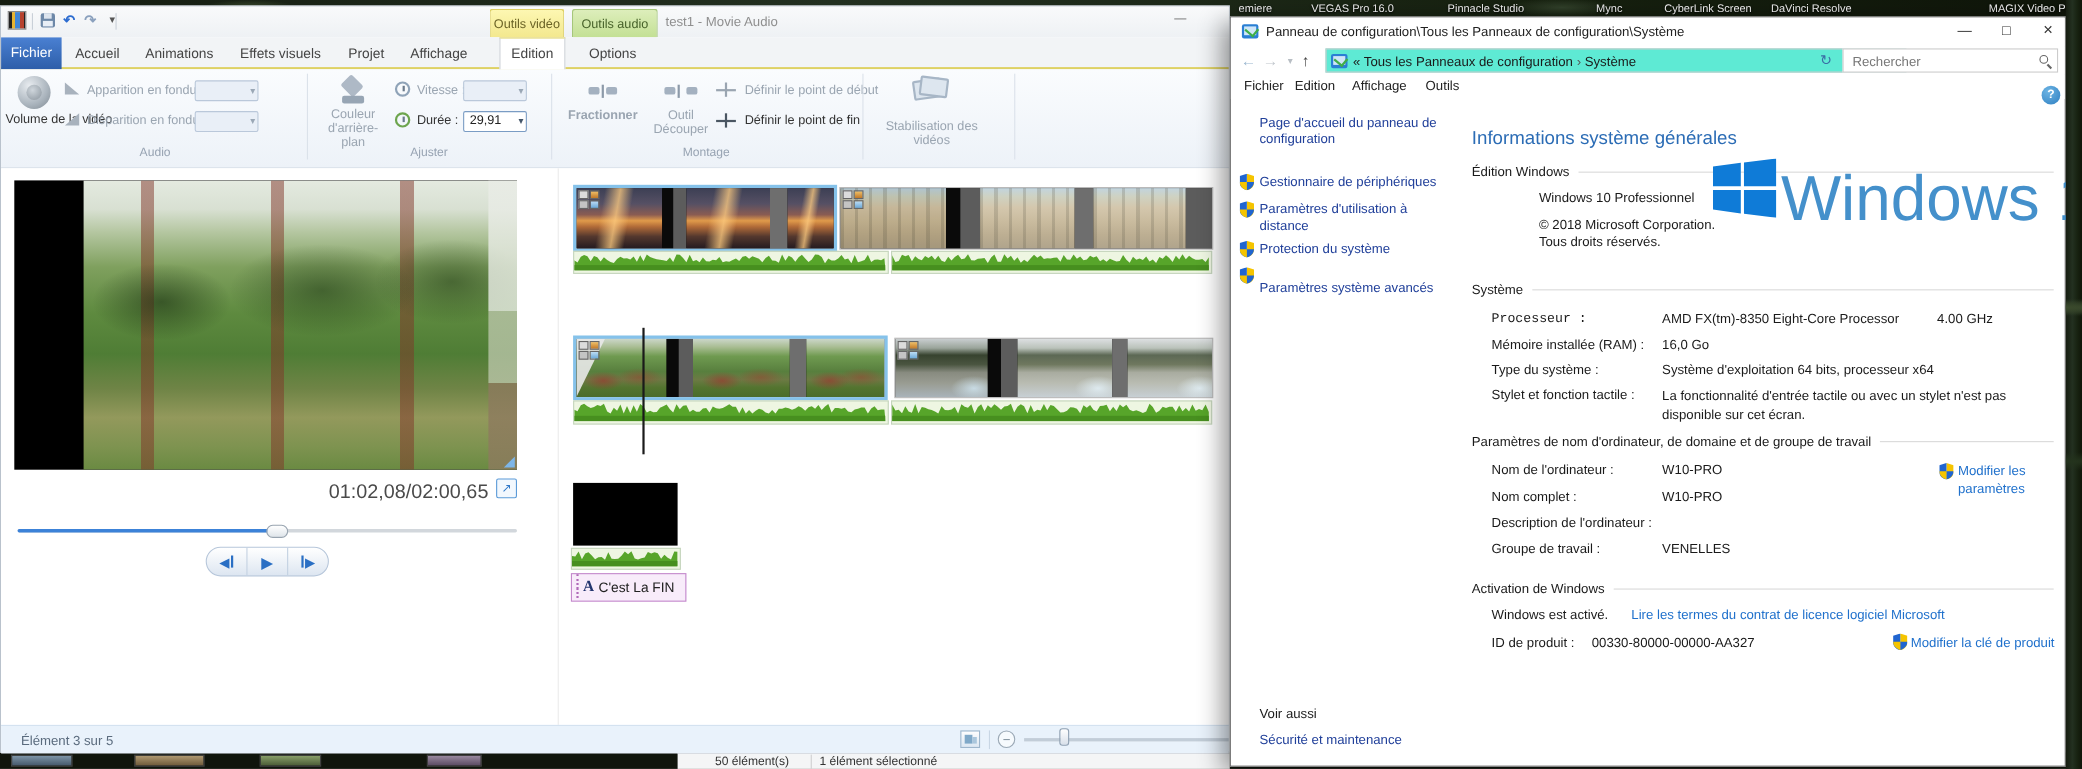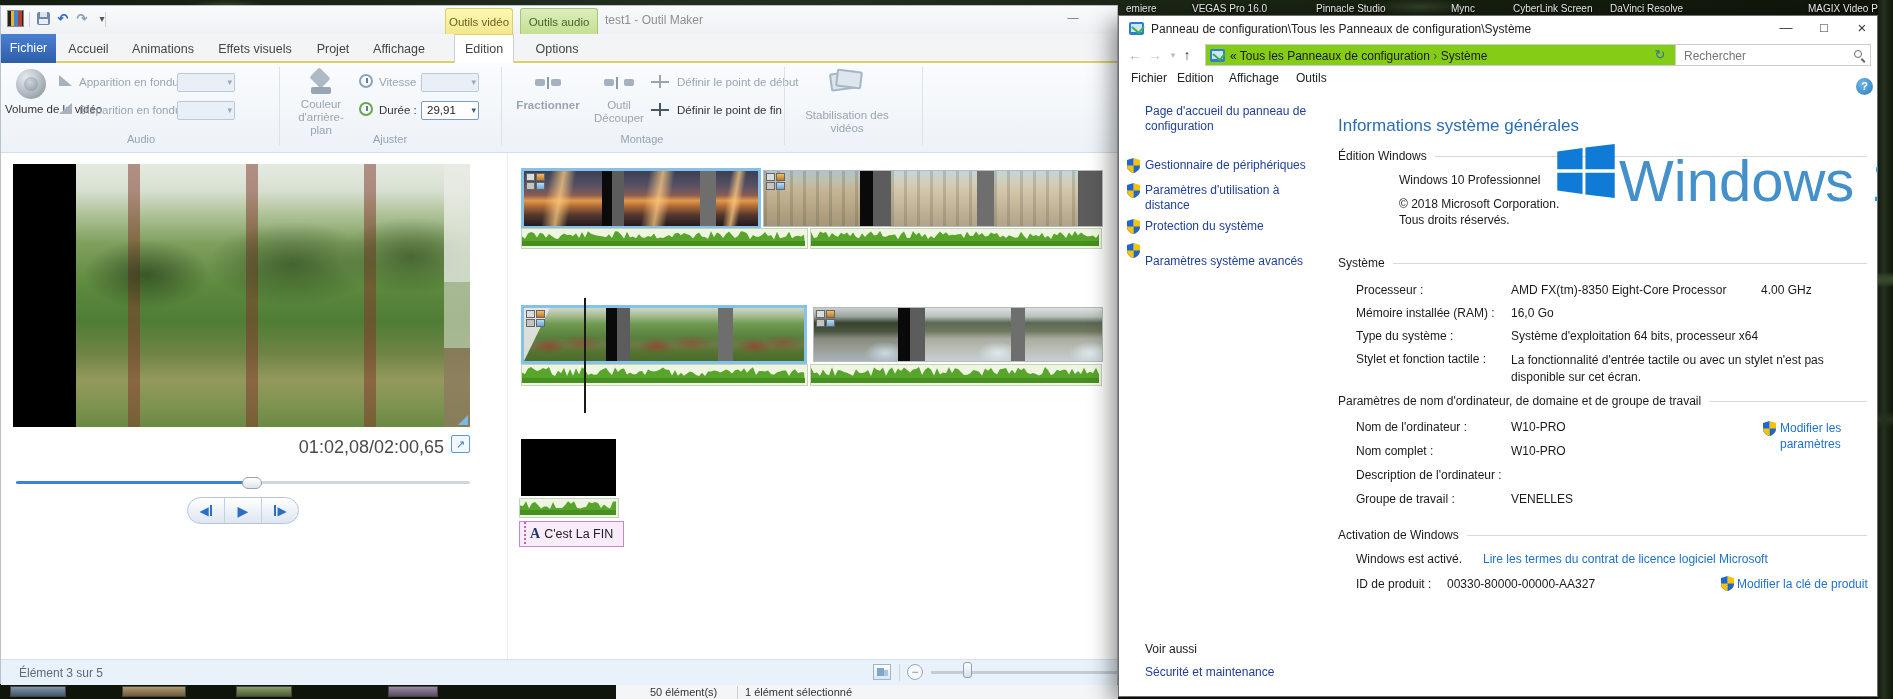--- a/index.html
+++ b/index.html
@@ -160,21 +160,21 @@
   #cp-title { position:absolute; left:32px; top:6px; font-size:12px; color:#222; white-space:nowrap; }
   .cp-winbtn { position:absolute; top:0; width:34px; height:26px; text-align:center; line-height:24px; font-size:13px; color:#333; cursor:default; }
   #cp-min { left:650px; } #cp-max { left:688px; } #cp-close { left:726px; }
   .sysicon { position:absolute; width:15px; height:13px; background:#2a7fd4; border-radius:2px; }
   .sysicon:before { content:""; position:absolute; left:2px; top:2px; right:2px; bottom:3px; background:#cfe6f8; }
   .sysicon:after { content:""; position:absolute; left:4px; top:1px; width:8px; height:7px; border-right:2.5px solid #3fae49; border-bottom:2.5px solid #3fae49; transform:rotate(40deg); }
   #cp-addr-row { position:absolute; left:0; top:26px; width:100%; height:26px; background:#fff; }
   .navbtn { position:absolute; top:3px; font-size:14px; width:20px; height:20px; text-align:center; line-height:20px; }
   #nav-back { left:6px; color:#9ab6cf; } #nav-fwd { left:26px; color:#c0c6cc; }
   #nav-caret { left:44px; color:#b8bec4; font-size:9px; } #nav-up { left:58px; color:#444; }
-  #addr-box { position:absolute; left:86px; top:2px; width:528px; height:22px; border:1px solid #cccccc; background:#84cc16; font-size:12px; }
+  #addr-box { position:absolute; left:86px; top:2px; width:528px; height:22px; border:1px solid #cccccc; background:#5eead4; font-size:12px; }
   #addr-box .ico { left:4px; top:4px; }
   #addr-text { position:absolute; left:24px; top:4px; color:#1a1a1a; white-space:nowrap; }
   #addr-caret { position:absolute; right:20px; top:4px; color:#555; font-size:10px; }
   #addr-refresh { position:absolute; left:532px; top:4px; width:18px; height:18px; color:#3a6ea5; font-size:13px; text-align:center; line-height:18px; }
   #search-box { position:absolute; left:556px; top:2px; width:196px; height:22px; border:1px solid #cccccc; background:#fff; }
   #search-box .ph { position:absolute; left:8px; top:4px; font-size:12px; color:#777; }
   .mag { position:absolute; right:8px; top:5px; width:8px; height:8px; border:1.5px solid #666; border-radius:50%; }
   .mag:after { content:""; position:absolute; left:7px; top:7px; width:5px; height:1.5px; background:#666; transform:rotate(45deg); transform-origin:0 0; }
   #cp-menubar { position:absolute; left:0; top:52px; width:100%; height:22px; background:#fff; font-size:12px; color:#222; }
   .menu-item { position:absolute; top:3px; }
@@ -239,21 +239,21 @@
       <div class="qat-sep" style="left:28px;"></div>
       <div id="mm-save" class="qat-icon">
           <div class="floppy"></div>
         </div>
       <div id="mm-undo" class="qat-icon"><span>↶</span></div>
       <div id="mm-redo" class="qat-icon"><span>↷</span></div>
       <div id="mm-qat-caret" class="qat-icon"><span>▾</span></div>
       <div class="qat-sep" style="left:104px;"></div>
       <div id="ctx-video" class="ctx-header">Outils vidéo</div>
       <div id="ctx-audio" class="ctx-header">Outils audio</div>
-      <div id="mm-title">test1 - Outil Maker</div>
+      <div id="mm-title">test1 - Movie Audio</div>
       <div id="mm-min"><span>—</span></div>
     </div>
 
     <div id="mm-tabs">
       <div class="yellow-line"></div>
       <div id="tab-fichier" class="mm-tab">Fichier</div>
       <div id="tab-accueil" class="mm-tab">Accueil</div>
       <div id="tab-animations" class="mm-tab">Animations</div>
       <div id="tab-effets" class="mm-tab">Effets visuels</div>
       <div id="tab-projet" class="mm-tab">Projet</div>
@@ -569,21 +569,21 @@
         <path d="M49 6.3 L100 0 V44 H49 Z" fill="#0f7bd7"></path>
       <path d="M0 50 H44 V87 L0 81 Z" fill="#0f7bd7"></path>
         <path d="M49 50 H100 V94 L49 87.7 Z" fill="#0f7bd7"></path>
     </svg>
     <div id="winlogo-text">Windows 10</div>
 
     <div class="sec-hdr" style="top:240px;">
       <span>Système</span>
         <div class="rule"></div>
     </div>
-    <div class="lbl" style="top:267px;">Processeur :</div>
+    <div class="lbl" style="top:267px;font-family:Liberation Mono, monospace;">Processeur :</div>
     <div class="val" style="top:267px;">AMD FX(tm)-8350 Eight-Core Processor</div>
     <div class="extra" style="top:267px;">4.00 GHz</div>
     <div class="lbl" style="top:290px;text-align:center;">Mémoire installée (RAM) :</div>
     <div class="val" style="top:290px;">16,0 Go</div>
     <div class="lbl" style="top:313px;">Type du système :</div>
     <div class="val" style="top:313px;">Système d'exploitation 64 bits, processeur x64</div>
     <div class="lbl" style="top:336px;">Stylet et fonction tactile :</div>
     <div class="val" style="top:336px;width:362px;line-height:17px;">La fonctionnalité d'entrée tactile ou avec un stylet n'est pas disponible sur cet écran.</div>
 
     <div class="sec-hdr" style="top:378px;">

